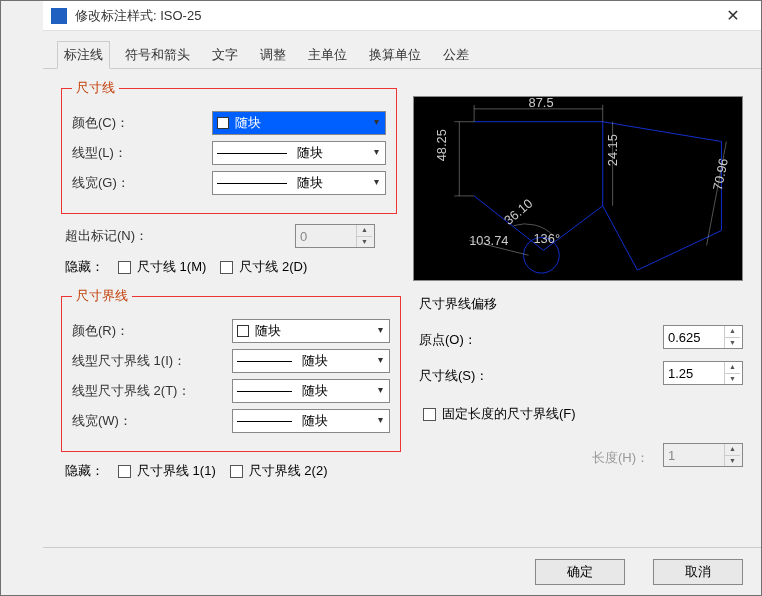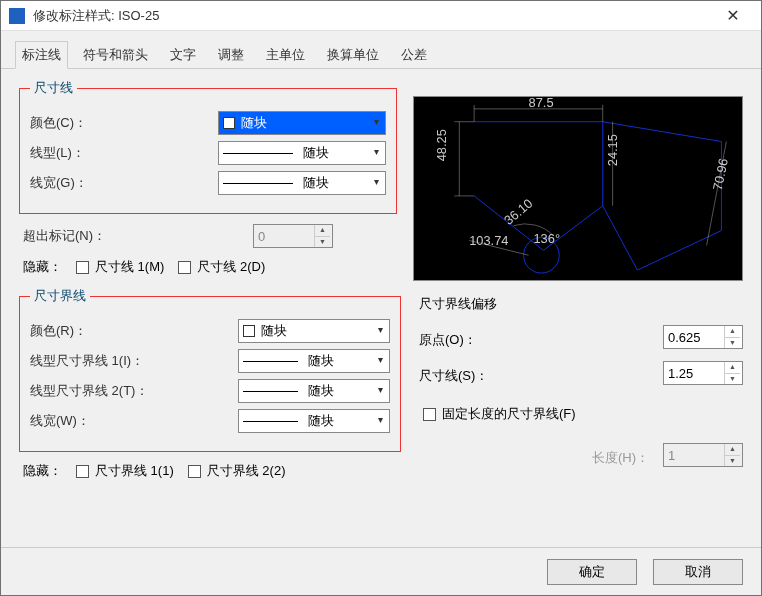--- a/index.html
+++ b/index.html
@@ -1,34 +1,34 @@
 <!DOCTYPE html>
 <html><head>
 <meta charset="utf-8">
 <style>
 * { box-sizing: border-box; font-family: "Microsoft YaHei", "SimSun", sans-serif; font-size: 13px; }
 body { margin: 0; background: #fff; }
-.window { width: 762px; height: 596px; border: 1px solid #707070; background: #f0f0f0; display: flex; flex-direction: column; }
+.window { width: 762px; height: 596px; border: 1px solid #707070; background: #f0f0f0; display: flex; flex-direction: column; padding-left: 42px; }
 .titlebar { height: 30px; background: #fff; display: flex; align-items: center; padding: 0 8px; border-bottom: 1px solid #e0e0e0; }
 .titlebar .icon { width: 16px; height: 16px; background: #2060c0; margin-right: 8px; display: inline-block; }
 .titlebar .title { flex: 1; color: #333; }
 .titlebar .close { width: 40px; text-align: center; font-size: 16px; cursor: pointer; color: #333; }
 .tabs { display: flex; padding: 10px 14px 0 14px; border-bottom: 1px solid #ccc; gap: 8px; }
 .tab { padding: 4px 6px; cursor: pointer; color: #333; border: 1px solid transparent; border-bottom: none; }
 .tab.active { background: #f0f0f0; border-color: #ccc; border-bottom: 1px solid #f0f0f0; margin-bottom: -1px; }
 .content { flex: 1; padding: 10px 18px; position: relative; }
 .row-top { display: flex; gap: 16px; }
 .left-col { flex: 1; }
 .right-col { width: 330px; }
 fieldset { border: 1px solid #bbb; padding: 8px 10px 12px 10px; margin: 0 0 10px 0; }
 fieldset.redbox { border: 1px solid #e33; }
-legend { padding: 0 4px; color: #0c4a6e; }
+legend { padding: 0 4px; color: #c2410c; }
 .form-row { display: flex; align-items: center; margin: 6px 0; }
 .form-row .lbl { width: 140px; color: #333; }
-.sel-wrap { position: relative; flex: 1; max-width: 195px; margin-left: 48px; }
+.sel-wrap { position: relative; flex: 1; max-width: 195px; }
 .sel-blue { background: #0060ff; color: #fff; display: flex; align-items: center; height: 24px; border: 1px solid #888; padding: 0 4px; gap: 6px; position: relative; }
 .sel-blue .sq { width: 12px; height: 12px; background: #fff; border: 1px solid #333; }
 .sel-line { display: flex; align-items: center; height: 24px; border: 1px solid #888; background: #fff; padding: 0 4px; gap: 10px; position: relative; }
 .sel-line .line { width: 70px; height: 1px; background: #000; }
 .sel-block { display: flex; align-items: center; height: 24px; border: 1px solid #888; background: #fff; padding: 0 4px; gap: 6px; position: relative; }
 .sel-block .sq { width: 12px; height: 12px; background: #fff; border: 1px solid #333; }
 .chev { position: absolute; right: 6px; top: 4px; font-size: 10px; color: #333; pointer-events: none; }
 .spinner { display: flex; border: 1px solid #888; background: #fff; height: 24px; width: 80px; }
 .spinner input { border: none; width: 60px; padding: 0 4px; outline: none; }
 .spinner input:disabled { background: #eee; color: #888; }
@@ -39,21 +39,21 @@
 .chk { display: inline-flex; align-items: center; gap: 6px; cursor: pointer; }
 .chk .box { width: 13px; height: 13px; border: 1px solid #555; background: #fff; }
 .row-bottom { display: flex; gap: 12px; margin-top: 6px; }
 .preview { width: 330px; height: 185px; background: #000; border: 1px solid #888; position: relative; overflow: hidden; margin-top: 17px; }
 .preview svg { width: 100%; height: 100%; }
 .hidden-row { display: flex; align-items: center; gap: 14px; margin: 10px 0 0 4px; }
 .ext-hidden-row { display: flex; align-items: center; gap: 14px; margin: 8px 0 0 4px; }
 .offset-group { padding: 8px 0 0 6px; }
 .offset-row { display: flex; align-items: flex-end; margin: 12px 0; }
 .offset-row .lbl { flex: 1; }
-.footer { height: 48px; display: flex; justify-content: flex-end; align-items: center; gap: 16px; padding: 0 18px; border-top: 1px solid #ccc; }
+.footer { height: 48px; display: flex; justify-content: flex-end; align-items: center; gap: 28px; padding: 0 18px; border-top: 1px solid #ccc; }
 .btn { width: 90px; height: 26px; border: 1px solid #888; background: #e8e8e8; cursor: pointer; text-align: center; line-height: 24px; }
 .disabled-text { color: #999; }
 </style>
 </head>
 <body>
 
 <div class="window">
   <div class="titlebar">
     <span class="icon"></span>
     <span class="title">修改标注样式: ISO-25</span>

